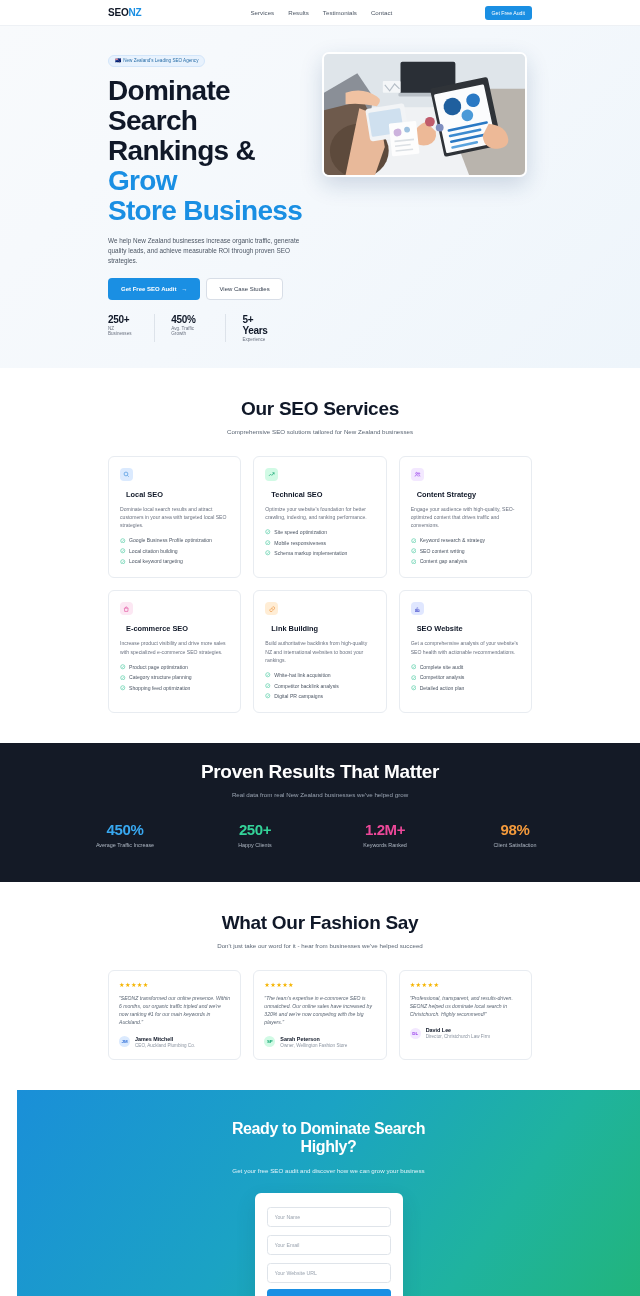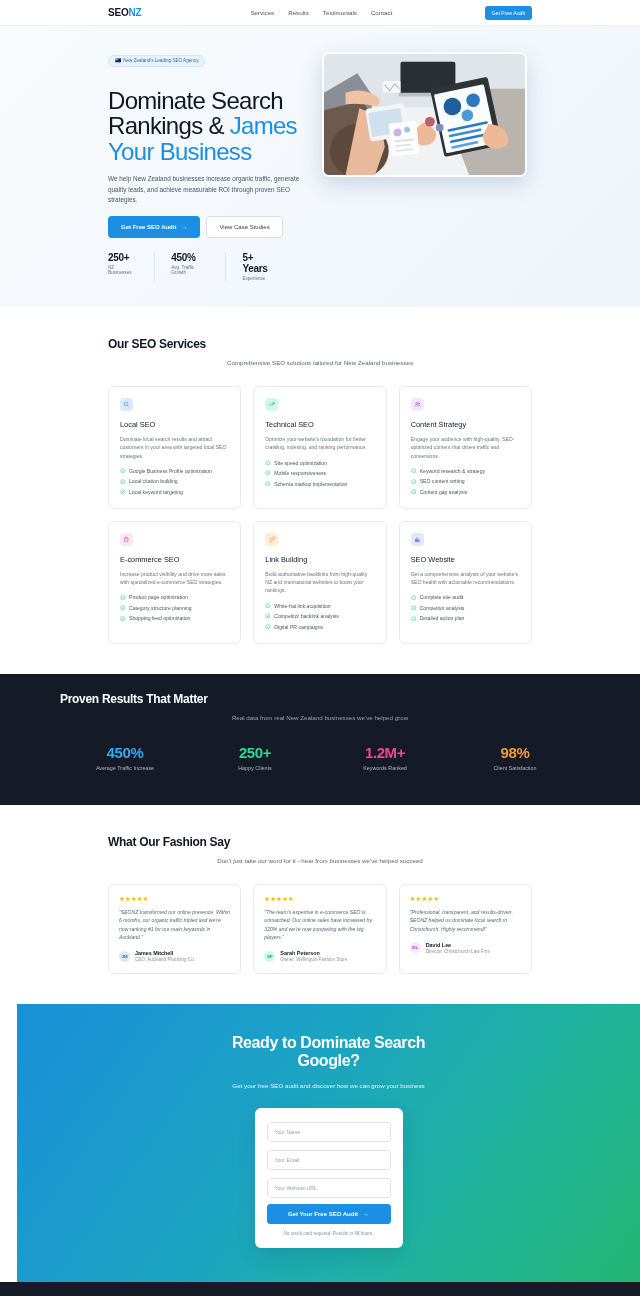--- a/index.html
+++ b/index.html
@@ -33,22 +33,22 @@
     padding:22px 108px 26px 108px; display:flex; gap:0; position:relative;
   }
   .hero-left { width:214px; padding-right:10px; }
   .badge {
     display:inline-flex; align-items:center; gap:2px; background:#e8f2fd;
     border:1px solid #d3e6fa; color:#2a6fa8; font-size:4.6px;
     padding:2.5px 6px; border-radius:20px; margin-bottom:9px;
   }
   .badge .flag { font-size:5px; line-height:1; }
   h1.hero-title {
-    font-size:24px; line-height:1.08; font-weight:normal; letter-spacing:-0.7px;
-    color:#101828; margin-bottom:9px;margin-top:12px;
+    font-size:28px; line-height:1.08; font-weight:bold; letter-spacing:-0.7px;
+    color:#101828; margin-bottom:9px;
   }
   h1.hero-title .accent { color:#1a8fe3; }
   .hero-sub { font-size:6.4px; line-height:1.62; color:#4b5563; margin-bottom:11px; width:205px; }
   .hero-btns { display:flex; gap:6px; margin-bottom:14px; }
   .btn-primary {
     background:#1a8fe3; color:#fff; font-size:6px; font-weight:bold;
     padding:7px 13px; border-radius:4px; border:none; cursor:pointer;
     display:flex; align-items:center; gap:5px; font-family:inherit;
   }
   .btn-outline {
@@ -64,33 +64,33 @@
   .hero-right { flex:1; display:flex; align-items:flex-start; padding-top:4px; }
   .photo-frame {
     width:205px; height:125px; border-radius:7px; overflow:hidden;
     box-shadow:0 8px 22px rgba(22,60,110,0.18); position:relative;
     background:#dfe6ec; border:2px solid #fff;
   }
   .photo-frame svg { display:block; width:100%; height:100%; }
 
   
   .section { padding:30px 108px; }
-  .sec-title { font-size:12px; font-weight:bold; color:#101828; letter-spacing:-0.3px; }
+  .sec-title { font-size:19px; font-weight:bold; text-align:center; color:#101828; letter-spacing:-0.3px; }
   .sec-sub { font-size:6.2px; color:#5b6674; text-align:center; margin-top:7px; line-height:1.5; }
 
   .cards { display:grid; grid-template-columns:repeat(3,1fr); gap:12px; margin-top:19px; }
   .card {
     border:1px solid #e8ecf1; border-radius:6px; background:#fff;
     padding:11px 11px 13px 11px;
   }
   .card-icon {
     width:13px; height:13px; border-radius:4px; display:flex;
     align-items:center; justify-content:center; margin-bottom:9px;
   }
-  .card h3 { font-size:7.4px; font-weight:normal; color:#101828; margin-bottom:6px; }
+  .card h3 { font-size:7.4px; font-weight:bold; color:#101828; margin-bottom:6px;margin-left:6px; }
   .card p { font-size:5.1px; line-height:1.62; color:#6b7280; margin-bottom:8px; }
   .feat { display:flex; align-items:center; gap:3.5px; font-size:5.1px; color:#4b5563; margin-bottom:4.5px; }
   .feat:last-child { margin-bottom:0; }
   .chk { flex:0 0 auto; width:5.5px; height:5.5px; }
 
   
   .dark { background:#141a26; padding:18px 60px 34px 60px; }
   .dark .sec-title { color:#fff; }
   .dark .sec-sub { color:#9aa4b2; }
   .stats4 { display:grid; grid-template-columns:repeat(4,1fr); margin-top:22px; }
@@ -155,22 +155,22 @@
   </div>
 
   <div class="hero">
     <div class="hero-left">
       <div class="badge">
         <span class="flag">🇳🇿</span>
         <span>New Zealand's Leading SEO Agency</span>
       </div>
       <h1 class="hero-title">
         <span>Dominate Search</span><br>
-        <span>Rankings &amp; </span><span class="accent">James</span><br>
-        <span class="accent">Your Business</span>
+        <span>Rankings &amp; </span><span class="accent">Grow</span><br>
+        <span class="accent">Store Business</span>
       </h1>
       <div class="hero-sub">We help New Zealand businesses increase organic traffic, generate quality leads, and achieve measurable ROI through proven SEO strategies.</div>
       <div class="hero-btns">
         <button class="btn-primary">
           <span>Get Free SEO Audit</span>
           <span>→</span>
         </button>
         <button class="btn-outline">View Case Studies</button>
       </div>
       <div class="hero-stats">
@@ -501,21 +501,21 @@
           </div>
         </div>
       </div>
 
     </div>
   </div>
 
   <div class="cta">
     <h2>
       <span>Ready to Dominate Search</span><br>
-      <span>Google?</span>
+      <span>Highly?</span>
     </h2>
     <p>Get your free SEO audit and discover how we can grow your business</p>
     <div class="form-card">
       <input type="text" placeholder="Your Name" style="">
       <input type="text" placeholder="Your Email" style="">
       <input type="text" placeholder="Your Website URL" style="">
       <button class="form-btn">
         <span>Get Your Free SEO Audit</span>
         <span>→</span>
       </button>

